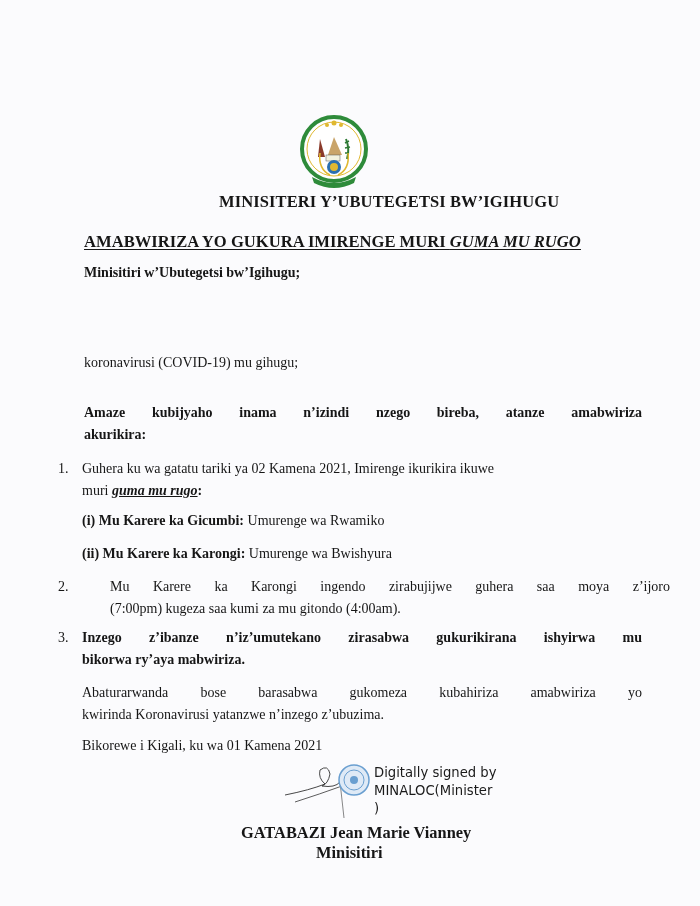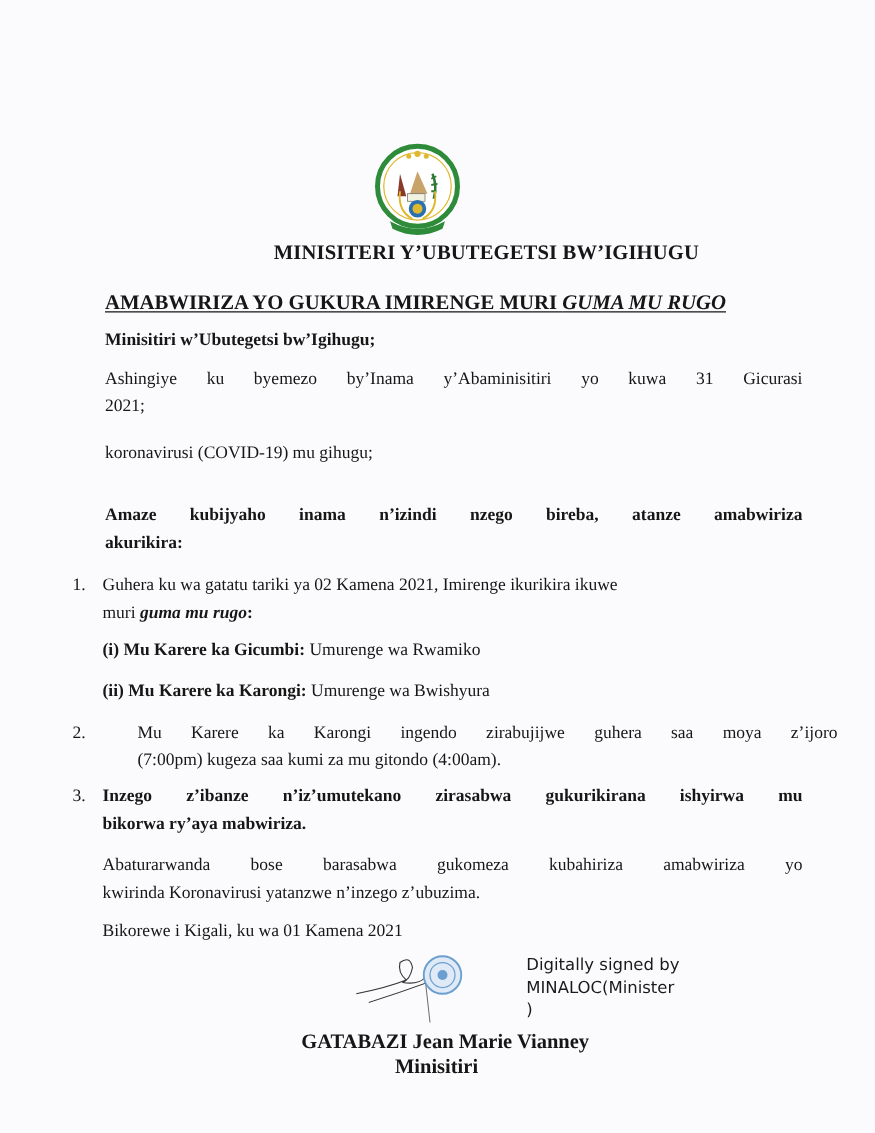--- a/index.html
+++ b/index.html
@@ -10,22 +10,22 @@
       color: #161616;
       position: relative;
     }
     .page { position: absolute; left: 0; top: 0; width: 700px; height: 906px; }
     .abs { position: absolute; white-space: nowrap; }
     .b { font-weight: bold; }
     .hdr { font-size: 16.5px; font-weight: bold; letter-spacing: 0.1px; }
     .body { font-size: 14px; line-height: 22px; }
     .justall { text-align: justify; text-align-last: justify; white-space: normal; }
     .title { font-size: 16.6px; font-weight: bold; text-decoration: underline; text-underline-offset: 2px; }
-    .ital { font-style: italic; }
-    .sig-text { font-family: "DejaVu Sans", sans-serif; font-size: 13.2px; line-height: 18px; color: #1a1a1a; margin-left: 47px; }
+    .ital { font-style: italic; text-decoration: underline; }
+    .sig-text { font-family: "DejaVu Sans", sans-serif; font-size: 13.2px; line-height: 18px; color: #1a1a1a; }
     .emblem { position: absolute; left: 298px; top: 113px; width: 72px; height: 78px; }
     .sigimg { position: absolute; left: 280px; top: 760px; width: 100px; height: 60px; }
   </style>
 </head>
 <body>
 
 <div class="page">
 
 
   <svg class="emblem" viewBox="0 0 72 78">
@@ -47,24 +47,20 @@
   </svg>
 
   <div class="abs hdr" style="left:219px; top:192px;">MINISITERI Y’UBUTEGETSI BW’IGIHUGU</div>
 
   <div class="abs title" style="left:84px; top:232px;">
     <span>AMABWIRIZA YO GUKURA IMIRENGE MURI </span><span class="ital">GUMA MU RUGO</span>
   </div>
 
   <div class="abs body b" style="left:84px; top:262px;">Minisitiri w’Ubutegetsi bw’Igihugu;</div>
 
-  <div class="abs body" style="left:84px; top:293px; width:558px;">
-    <div class="justall">Ashingiye ku byemezo by’Inama y’Abaminisitiri yo kuwa 31 Gicurasi</div>
-    <div>2021;</div>
-  </div>
 
   <div class="abs body" style="left:84px; top:352px; width:558px;">
     <div>koronavirusi (COVID-19) mu gihugu;</div>
   </div>
 
   <div class="abs body b" style="left:84px; top:402px; width:558px;">
     <div class="justall">Amaze kubijyaho inama n’izindi nzego bireba, atanze amabwiriza</div>
     <div>akurikira:</div>
   </div>
 

